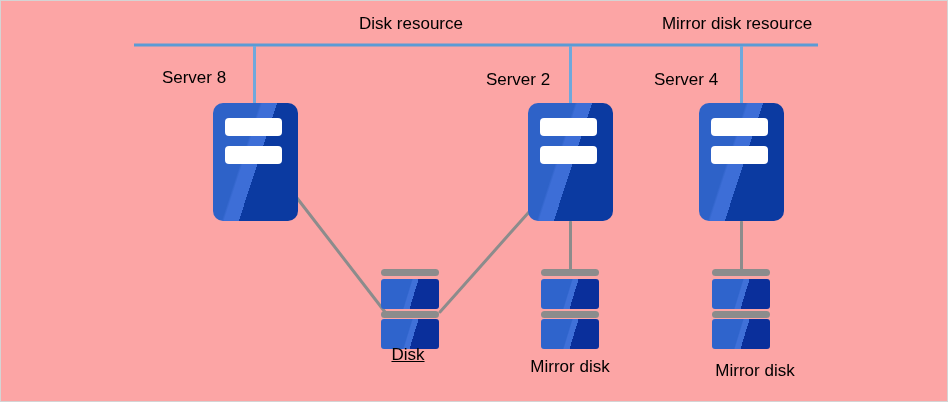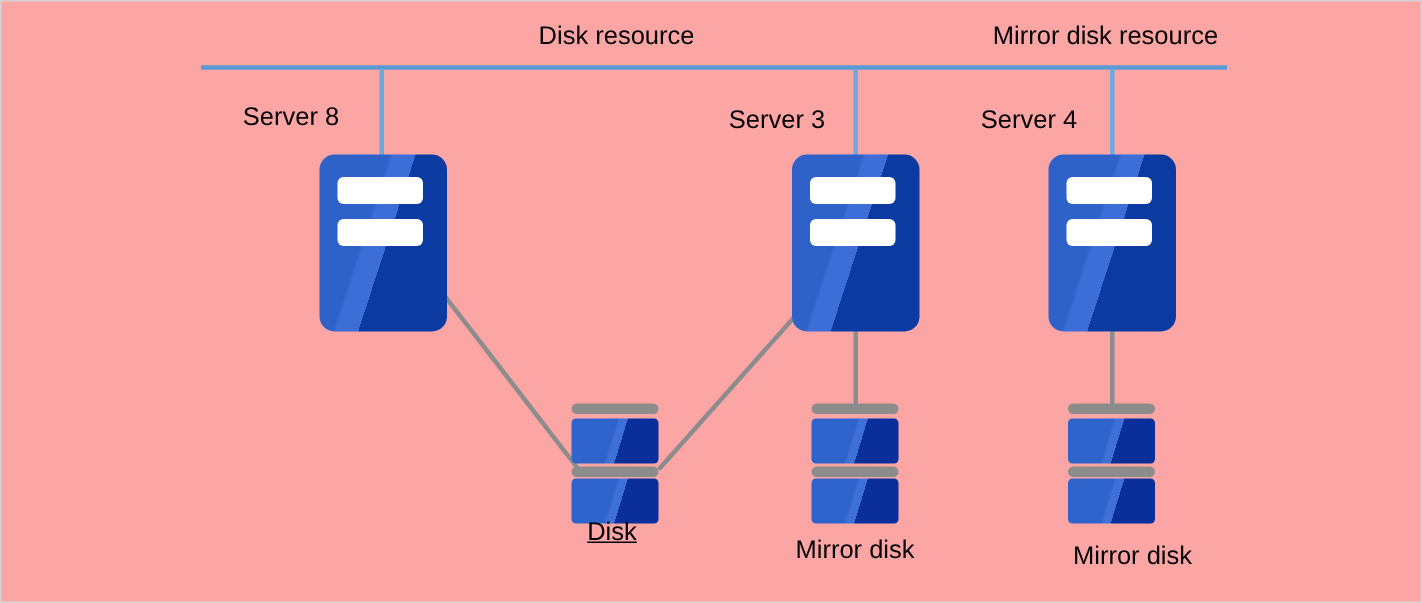--- a/index.html
+++ b/index.html
@@ -82,21 +82,21 @@
     <line class="gray-line" x1="296" y1="197" x2="384" y2="311"></line>
     <line class="gray-line" x1="528" y1="211" x2="439" y2="311"></line>
     <line class="gray-line" x1="569.5" y1="221" x2="569.5" y2="272"></line>
     <line class="gray-line" x1="740.5" y1="221" x2="740.5" y2="272"></line>
   </svg>
 
   <div class="lbl" style="left:410px;top:13px;">Disk resource</div>
   <div class="lbl" style="left:697px;top:13px;margin-left:39px;">Mirror disk resource</div>
 
   <div class="lbl" style="left:193px;top:67px;">Server 8</div>
-  <div class="lbl" style="left:517px;top:69px;">Server 3</div>
+  <div class="lbl" style="left:517px;top:69px;">Server 2</div>
   <div class="lbl" style="left:685px;top:69px;">Server 4</div>
 
   <div class="server s1">
     <div class="bar b1"></div>
     <div class="bar b2"></div>
   </div>
   <div class="server s2">
     <div class="bar b1"></div>
     <div class="bar b2"></div>
   </div>

